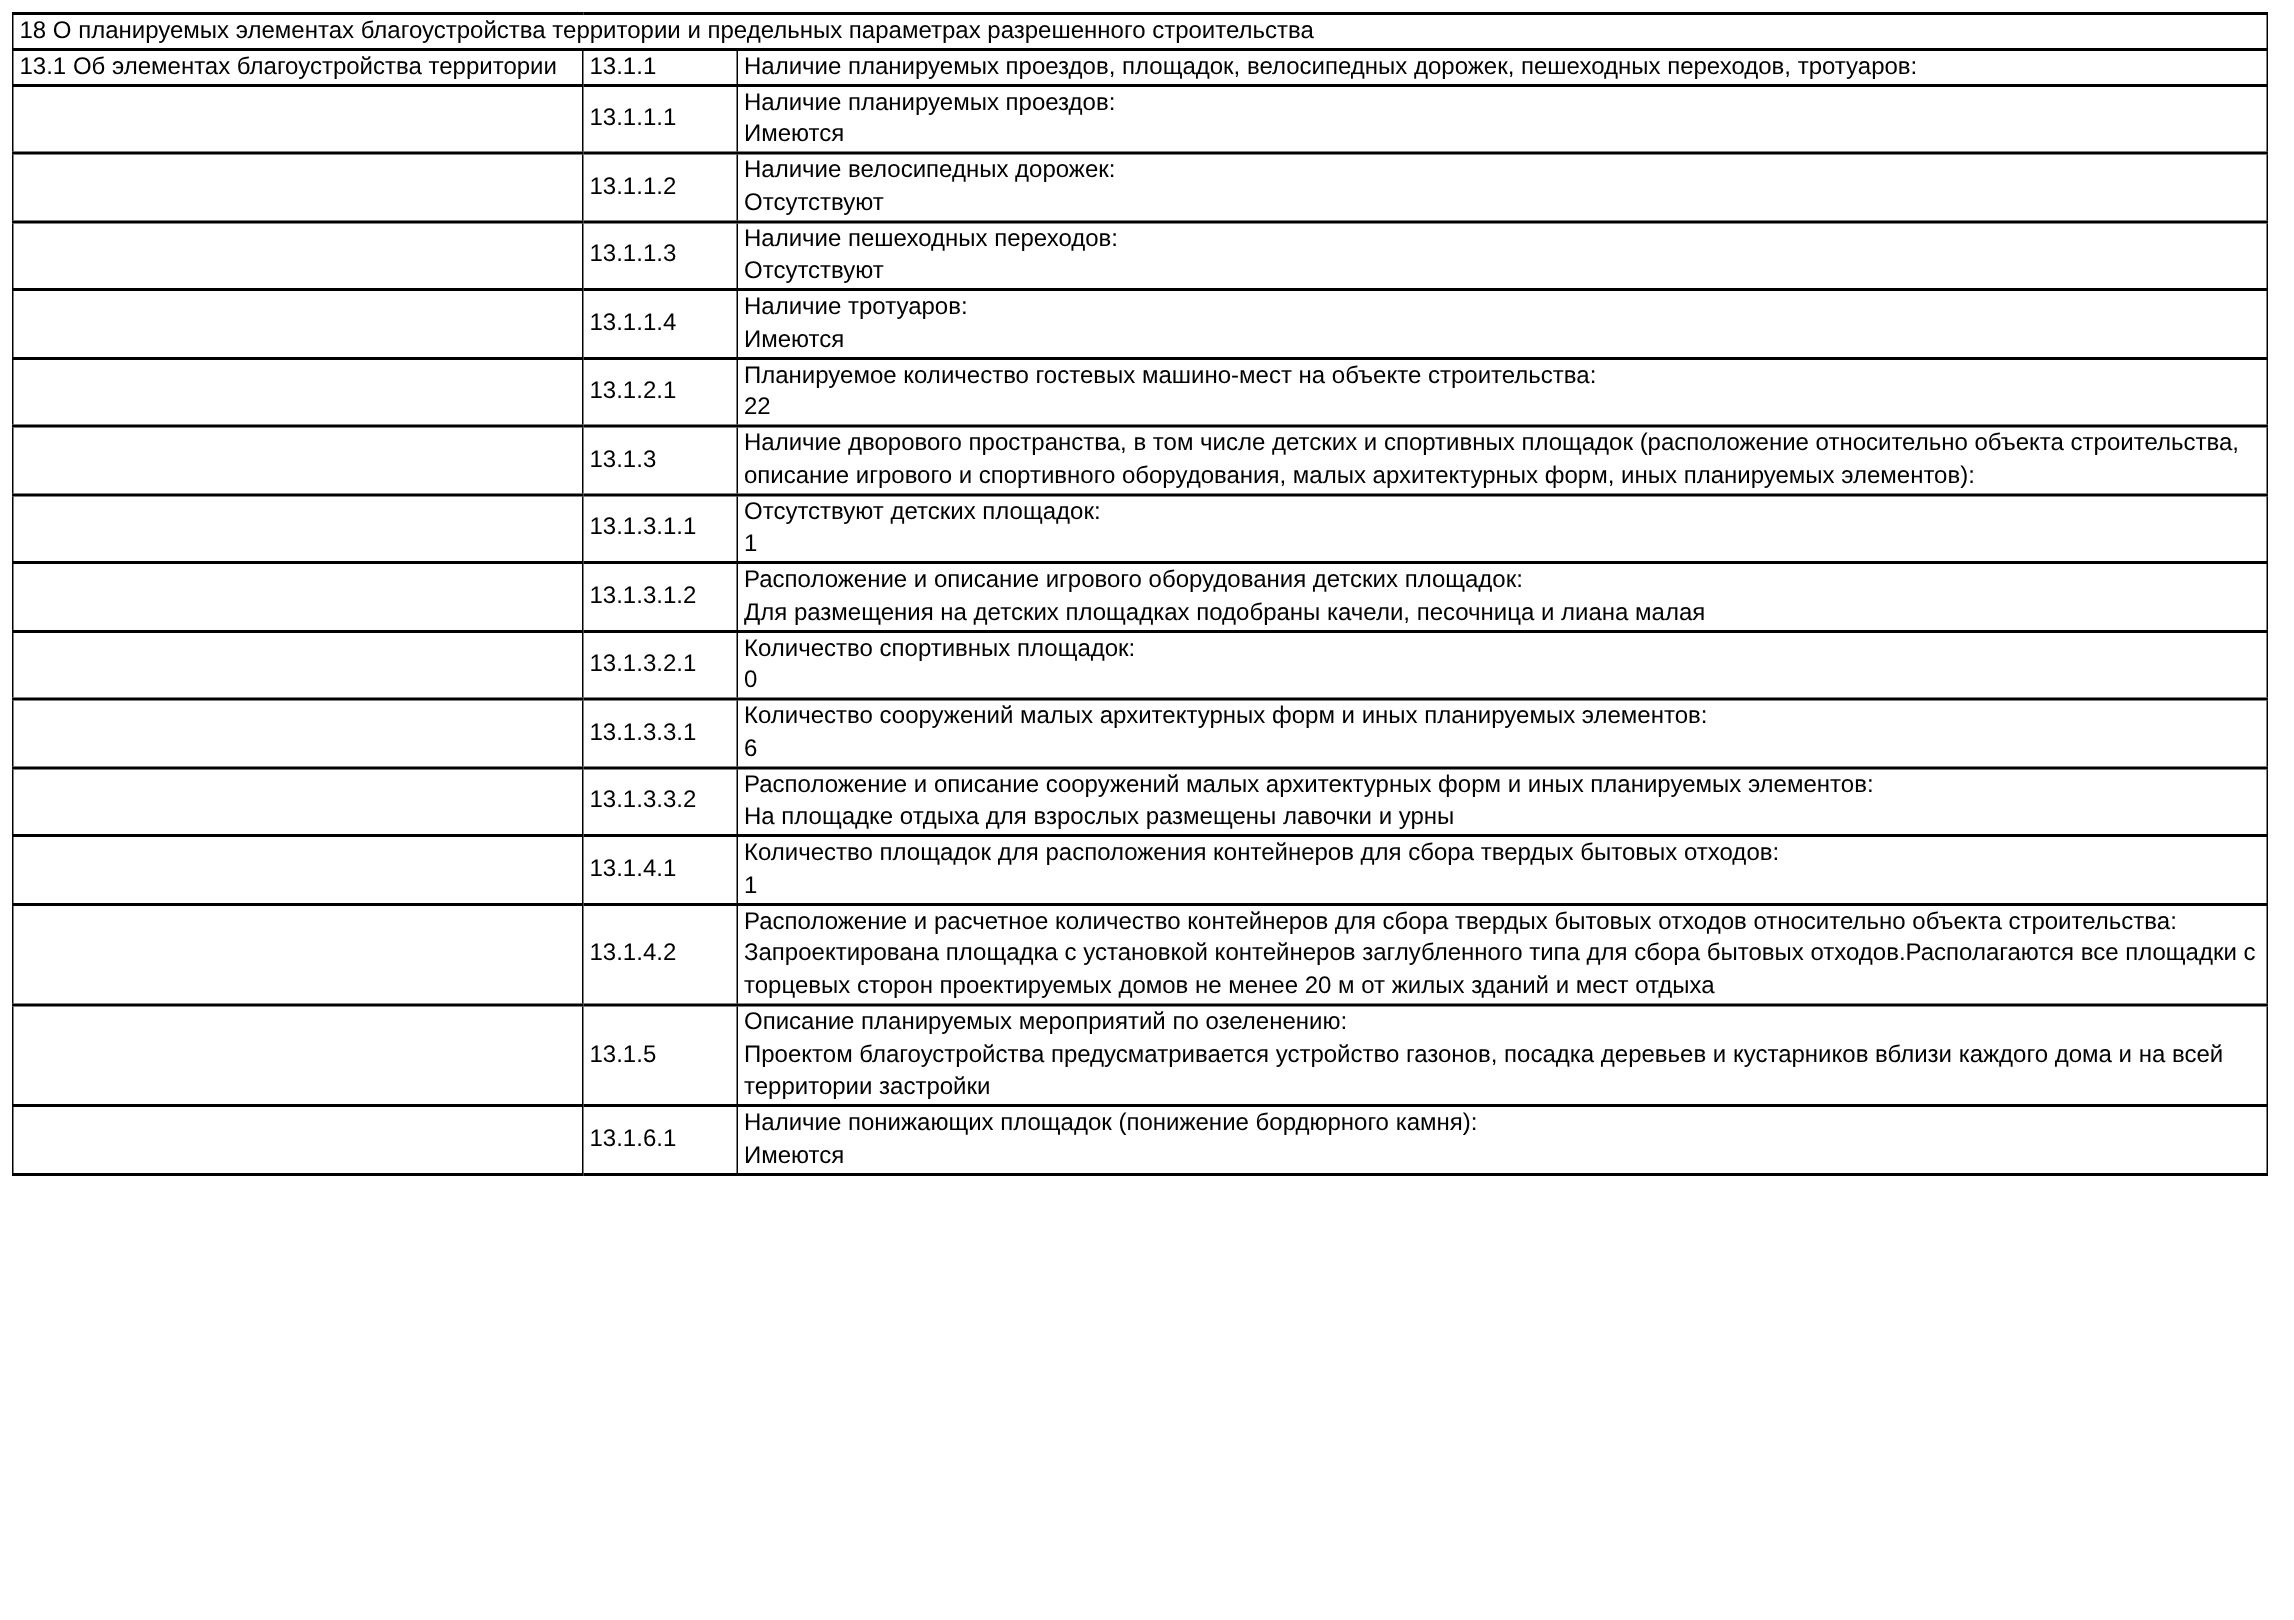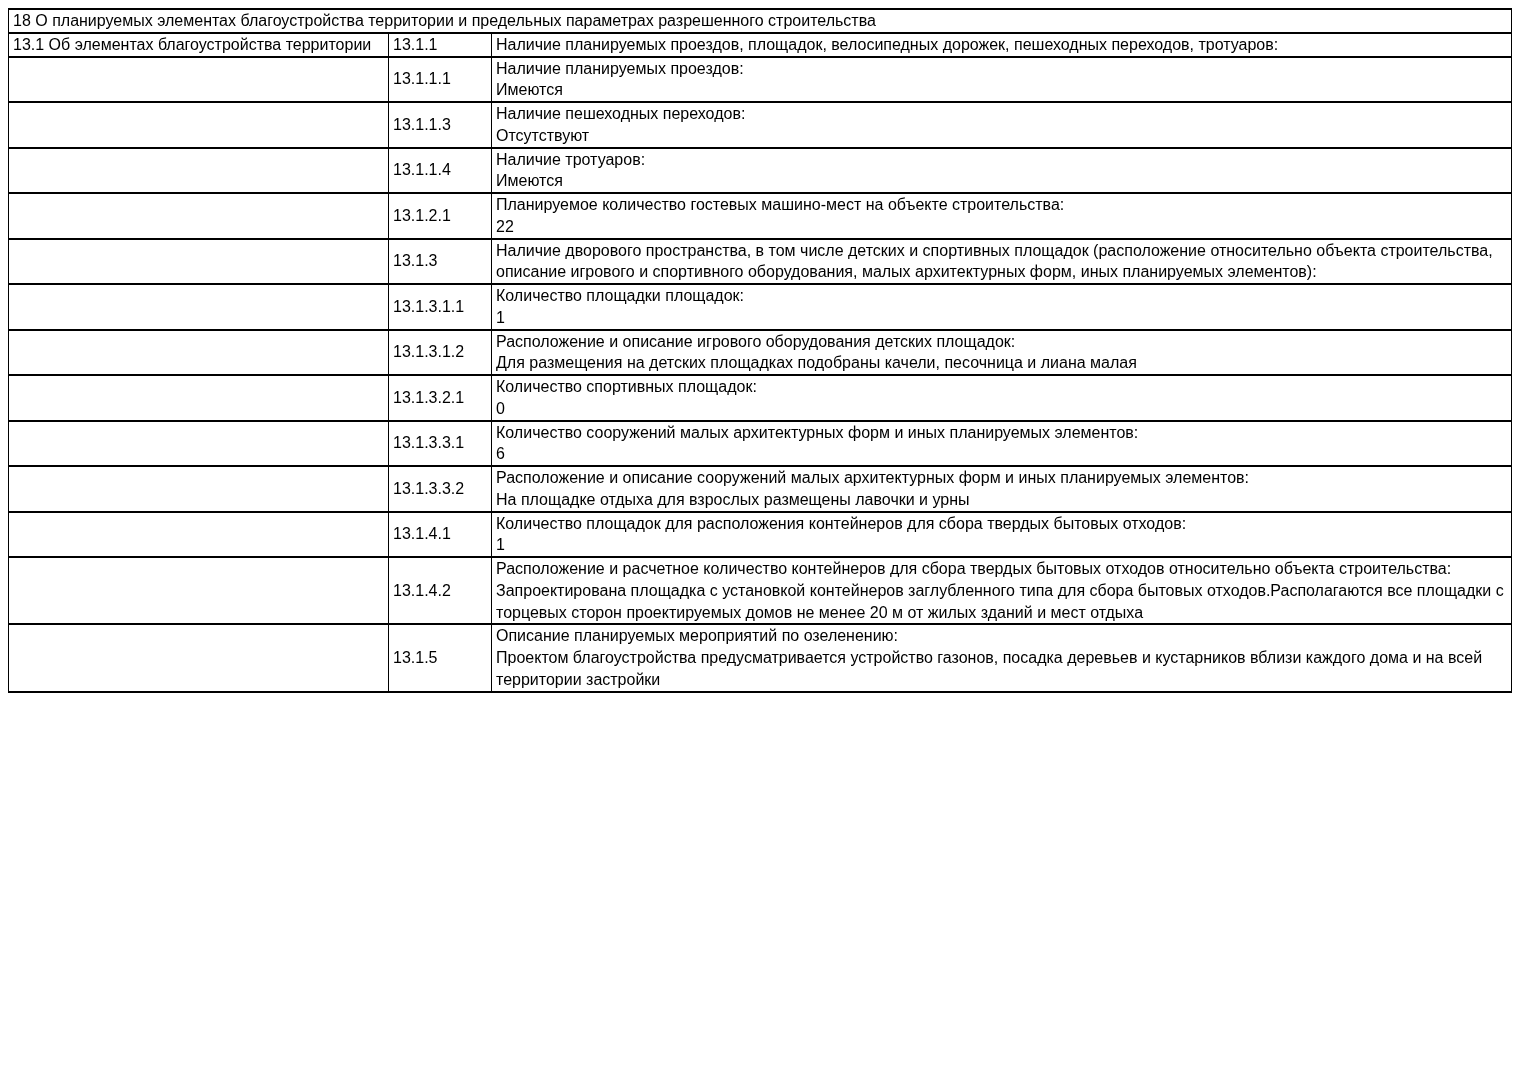--- a/index.html
+++ b/index.html
@@ -67,20 +67,28 @@
       <tr>
         <td class="col-group"></td>
         <td class="col-code">13.1.1.1</td>
         <td class="col-content">
           <div>Наличие планируемых проездов:</div>
           <div class="value">Имеются</div>
         </td>
       </tr>
       <tr>
         <td class="col-group"></td>
+        <td class="col-code">13.1.1.2</td>
+        <td class="col-content">
+          <div>Наличие велосипедных дорожек:</div>
+          <div class="value">Отсутствуют</div>
+        </td>
+      </tr>
+      <tr>
+        <td class="col-group"></td>
         <td class="col-code">13.1.1.3</td>
         <td class="col-content">
           <div>Наличие пешеходных переходов:</div>
           <div class="value">Отсутствуют</div>
         </td>
       </tr>
       <tr>
         <td class="col-group"></td>
         <td class="col-code">13.1.1.4</td>
         <td class="col-content">
@@ -100,21 +108,21 @@
         <td class="col-group"></td>
         <td class="col-code">13.1.3</td>
         <td class="col-content">
           <div>Наличие дворового пространства, в том числе детских и спортивных площадок (расположение относительно объекта строительства, описание игрового и спортивного оборудования, малых архитектурных форм, иных планируемых элементов):</div>
         </td>
       </tr>
       <tr>
         <td class="col-group"></td>
         <td class="col-code">13.1.3.1.1</td>
         <td class="col-content">
-          <div>Количество площадки площадок:</div>
+          <div>Отсутствуют детских площадок:</div>
           <div class="value">1</div>
         </td>
       </tr>
       <tr>
         <td class="col-group"></td>
         <td class="col-code">13.1.3.1.2</td>
         <td class="col-content">
           <div>Расположение и описание игрового оборудования детских площадок:</div>
           <div class="value">Для размещения на детских площадках подобраны качели, песочница и лиана малая</div>
         </td>
@@ -160,14 +168,22 @@
         </td>
       </tr>
       <tr>
         <td class="col-group"></td>
         <td class="col-code">13.1.5</td>
         <td class="col-content">
           <div>Описание планируемых мероприятий по озеленению:</div>
           <div class="value">Проектом благоустройства предусматривается устройство газонов, посадка деревьев и кустарников вблизи каждого дома и на всей территории застройки</div>
         </td>
       </tr>
+      <tr>
+        <td class="col-group"></td>
+        <td class="col-code">13.1.6.1</td>
+        <td class="col-content">
+          <div>Наличие понижающих площадок (понижение бордюрного камня):</div>
+          <div class="value">Имеются</div>
+        </td>
+      </tr>
     </tbody>
 </table>
 
 </body></html>

